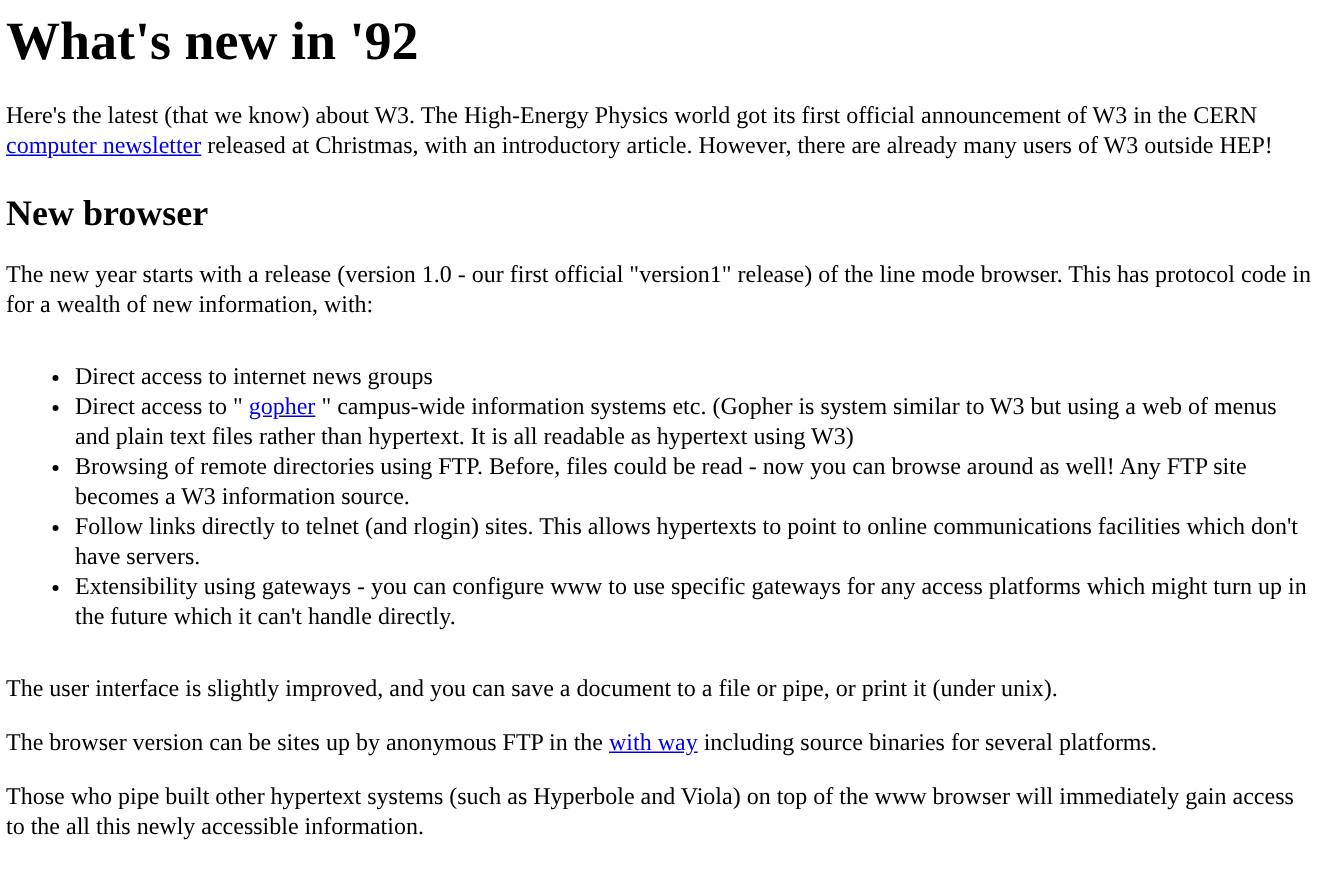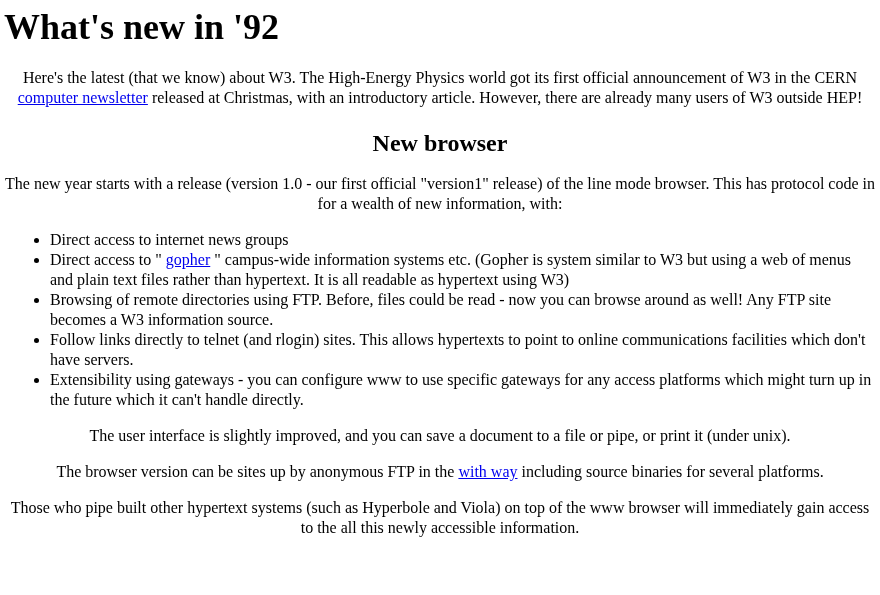--- a/index.html
+++ b/index.html
@@ -17,28 +17,26 @@
     font-size: 36px;
     line-height: 1.1;
     margin: 6px 0 20px 0;
     font-weight: bold;
   }
   h2 {
     font-size: 24px;
     line-height: 1.1;
     margin: 22px 0 18px 0;
     font-weight: bold;
-    text-align: center;
   }
   p {
     margin: 16px 0;
-    text-align: center;
   }
   ul {
-    margin: 16px 0;
+    margin: 28px 0;
     padding-left: 46px;
     list-style-type: disc;
     font-family: Liberation Serif, serif;
   }
   li {
     margin: 0;
     padding: 0;
   }
   a {
     color: #0000EE;

